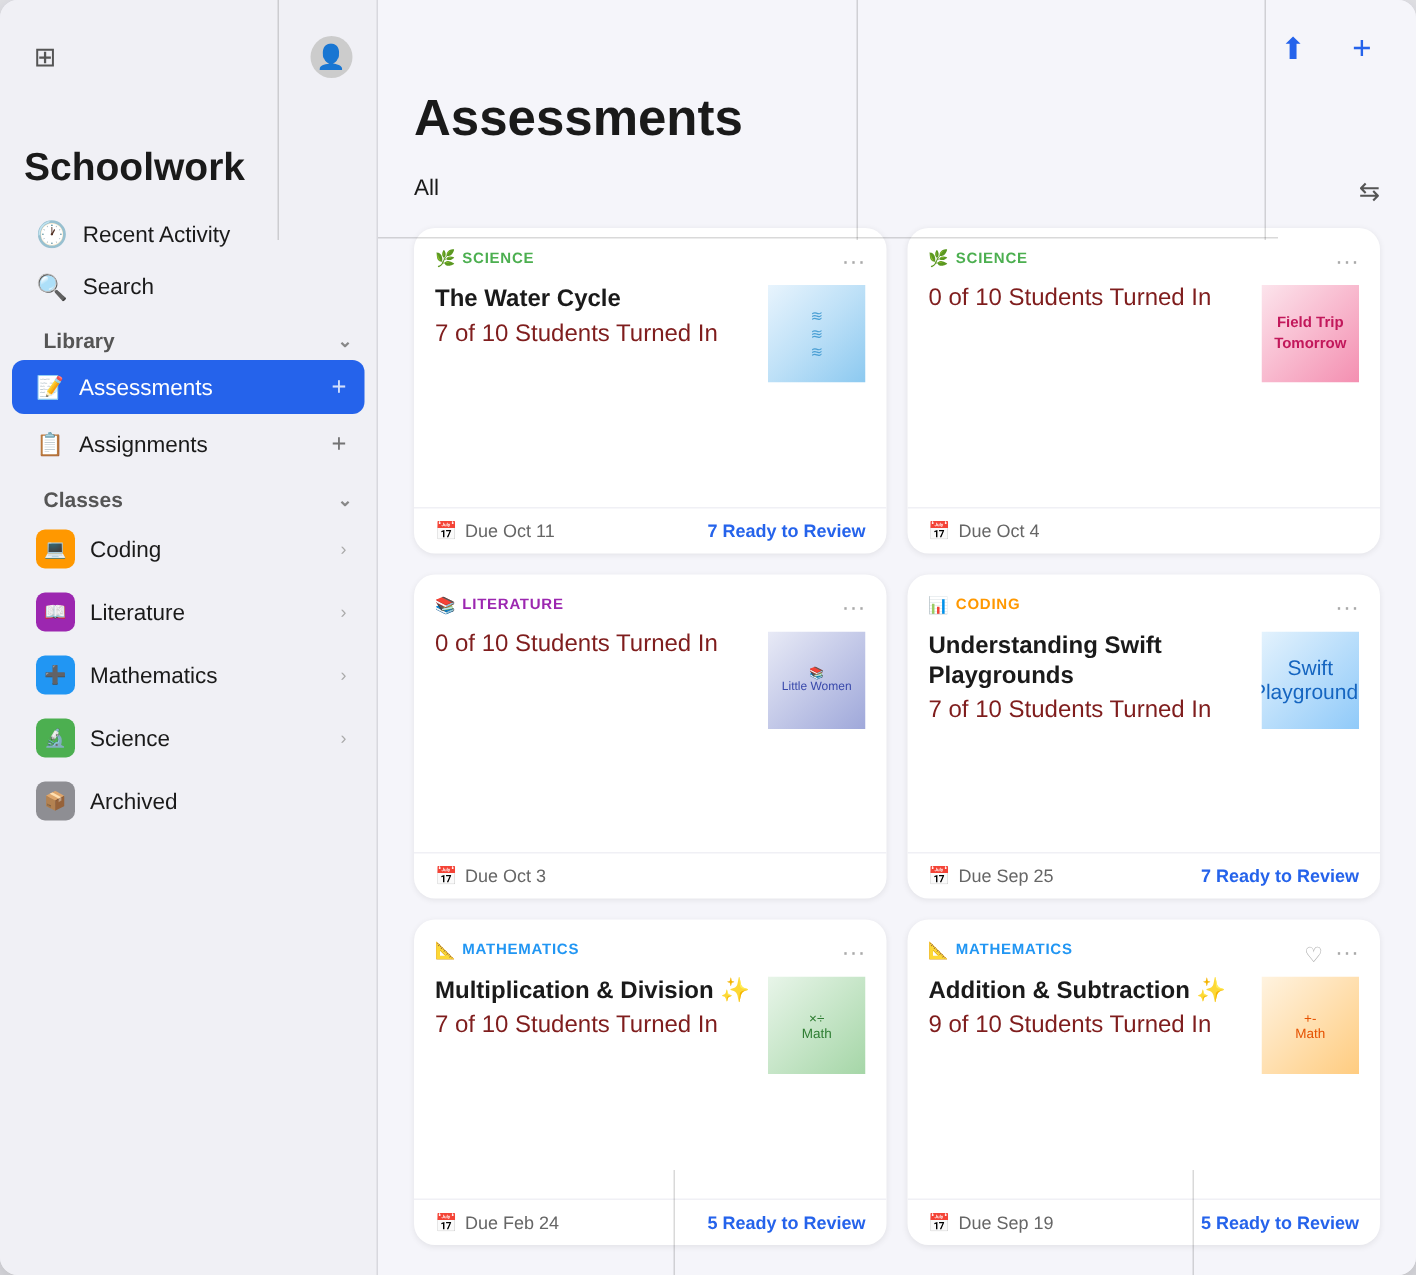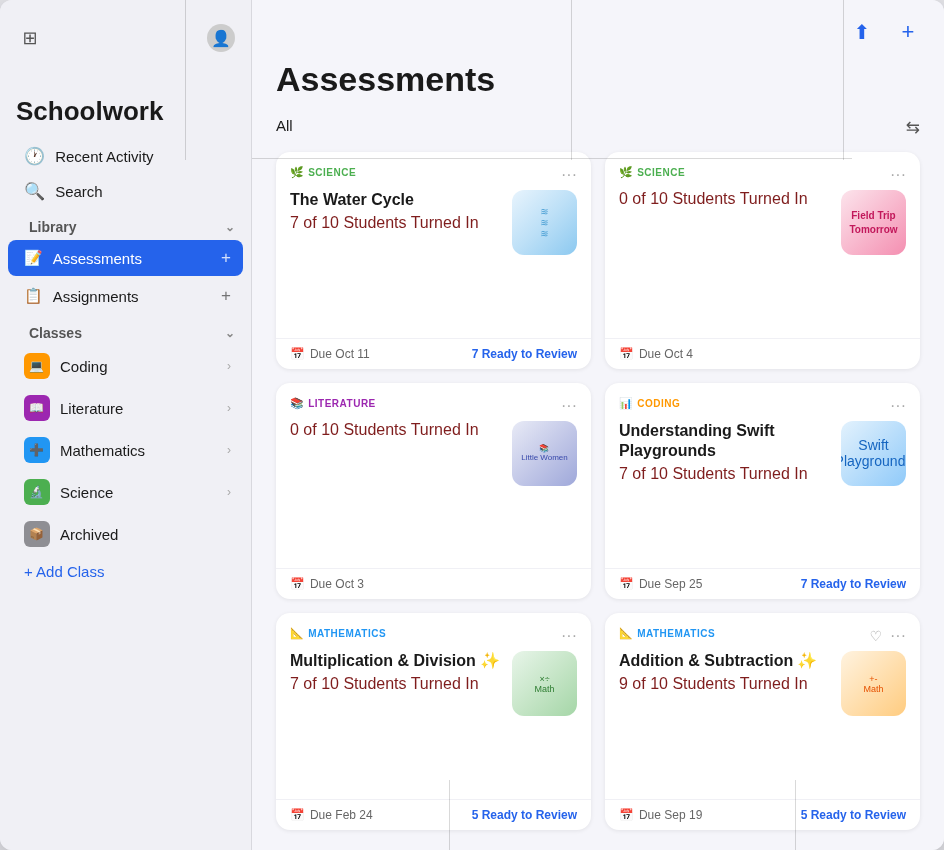--- a/index.html
+++ b/index.html
@@ -240,21 +240,21 @@
       color: #1a1a1a;
       line-height: 1.3;
       margin-bottom: 3px;
     }
     .card-subtitle {
       font-size: 16px;
       color: #7f1d1d;
     }
     .card-thumbnail {
       width: 65px; height: 65px;
-      border-radius: 12px;
+      border-radius: 0;
       overflow: hidden;
       flex-shrink: 0;
       display: flex; align-items: center; justify-content: center;
     }
     .card-footer {
       display: flex;
       align-items: center;
       justify-content: space-between;
       padding: 8px 14px;
       border-top: 1px solid #f0f0f5;
@@ -459,23 +459,20 @@
       </div>
       <span class="sidebar-item-arrow">›</span>
     </div>
     <div class="sidebar-class-item">
       <div class="sidebar-item-left">
         <div class="sidebar-item-icon" style="background:#8e8e93; color:white; font-size:12px;">📦</div>
         <span>Archived</span>
       </div>
     </div>
 
-    <div class="add-class-item">
-      <span>+ Add Class</span>
-    </div>
   </div>
 
   <div class="main-content">
     <div class="main-toolbar">
       <div class="toolbar-btn">
         <span>⬆</span>
       </div>
       <div class="toolbar-btn">
         <span style="font-size:22px; font-weight:300;">+</span>
       </div>

